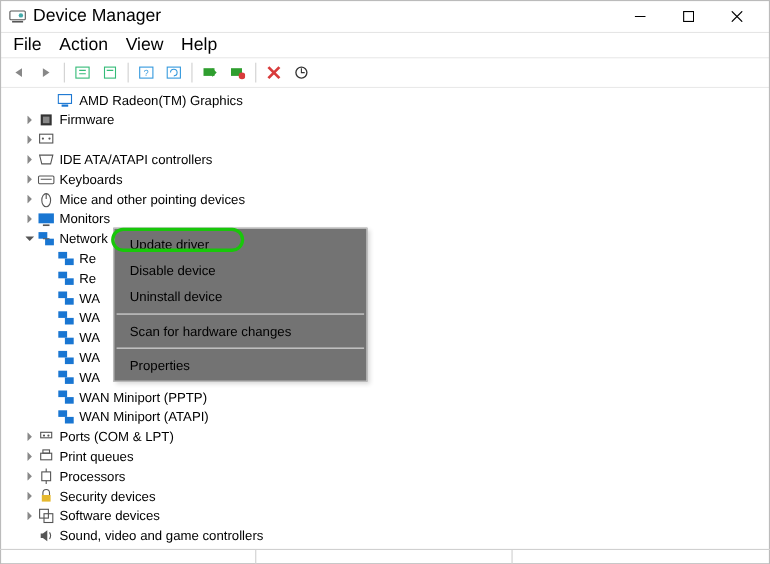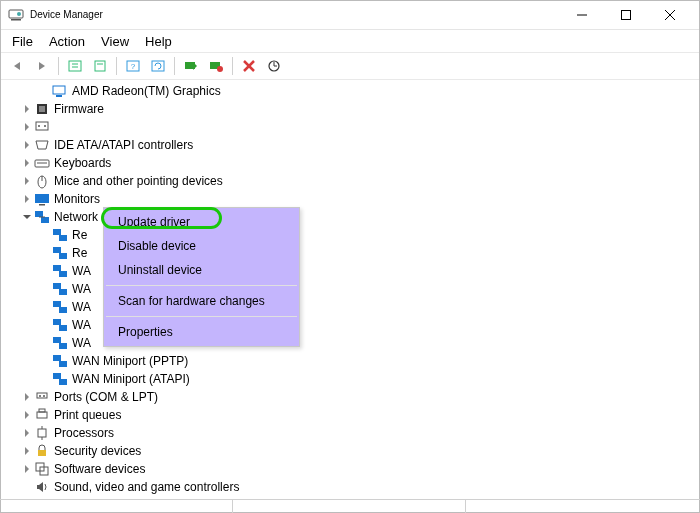--- a/index.html
+++ b/index.html
@@ -19,34 +19,34 @@
     display: flex;
     align-items: center;
     padding: 0 8px;
     border-bottom: 1px solid #e5e5e5;
   }
   .titlebar .app-icon {
     width: 16px; height: 16px;
     margin-right: 6px;
   }
   .titlebar .title {
-    font-size: 10px;
+    font-size: 16px;
     flex: 1;
   }
   .winbtn {
     width: 44px; height: 30px;
     display: flex; align-items: center; justify-content: center;
   }
   
   .menubar {
     height: 22px;
     display: flex;
     align-items: center;
     padding: 0 4px;
-    font-size: 13px;
+    font-size: 16px;
   }
   .menubar .menu-item {
     padding: 2px 8px;
   }
   
   .toolbar {
     height: 28px;
     border-top: 1px solid #e9e9e9;
     border-bottom: 1px solid #e9e9e9;
     display: flex;
@@ -84,22 +84,22 @@
     width: 16px; height: 16px;
     margin-right: 4px;
     flex-shrink:0;
   }
   .node-label { font-size:12px; }
   
   .context-menu {
     position: absolute;
     top: 207px;
     left: 103px;
-    width: 197px;
-    background: #c4b5fd;
+    width: 231px;
+    background: #737373;
     border: 1px solid #c8c8c8;
     box-shadow: 2px 2px 4px rgba(0,0,0,0.15);
     padding: 2px 0;
     font-size: 12px;
   }
   .context-menu .mitem {
     padding: 4px 14px;
     line-height: 16px;
     height: 24px;
     display:flex; align-items:center;

